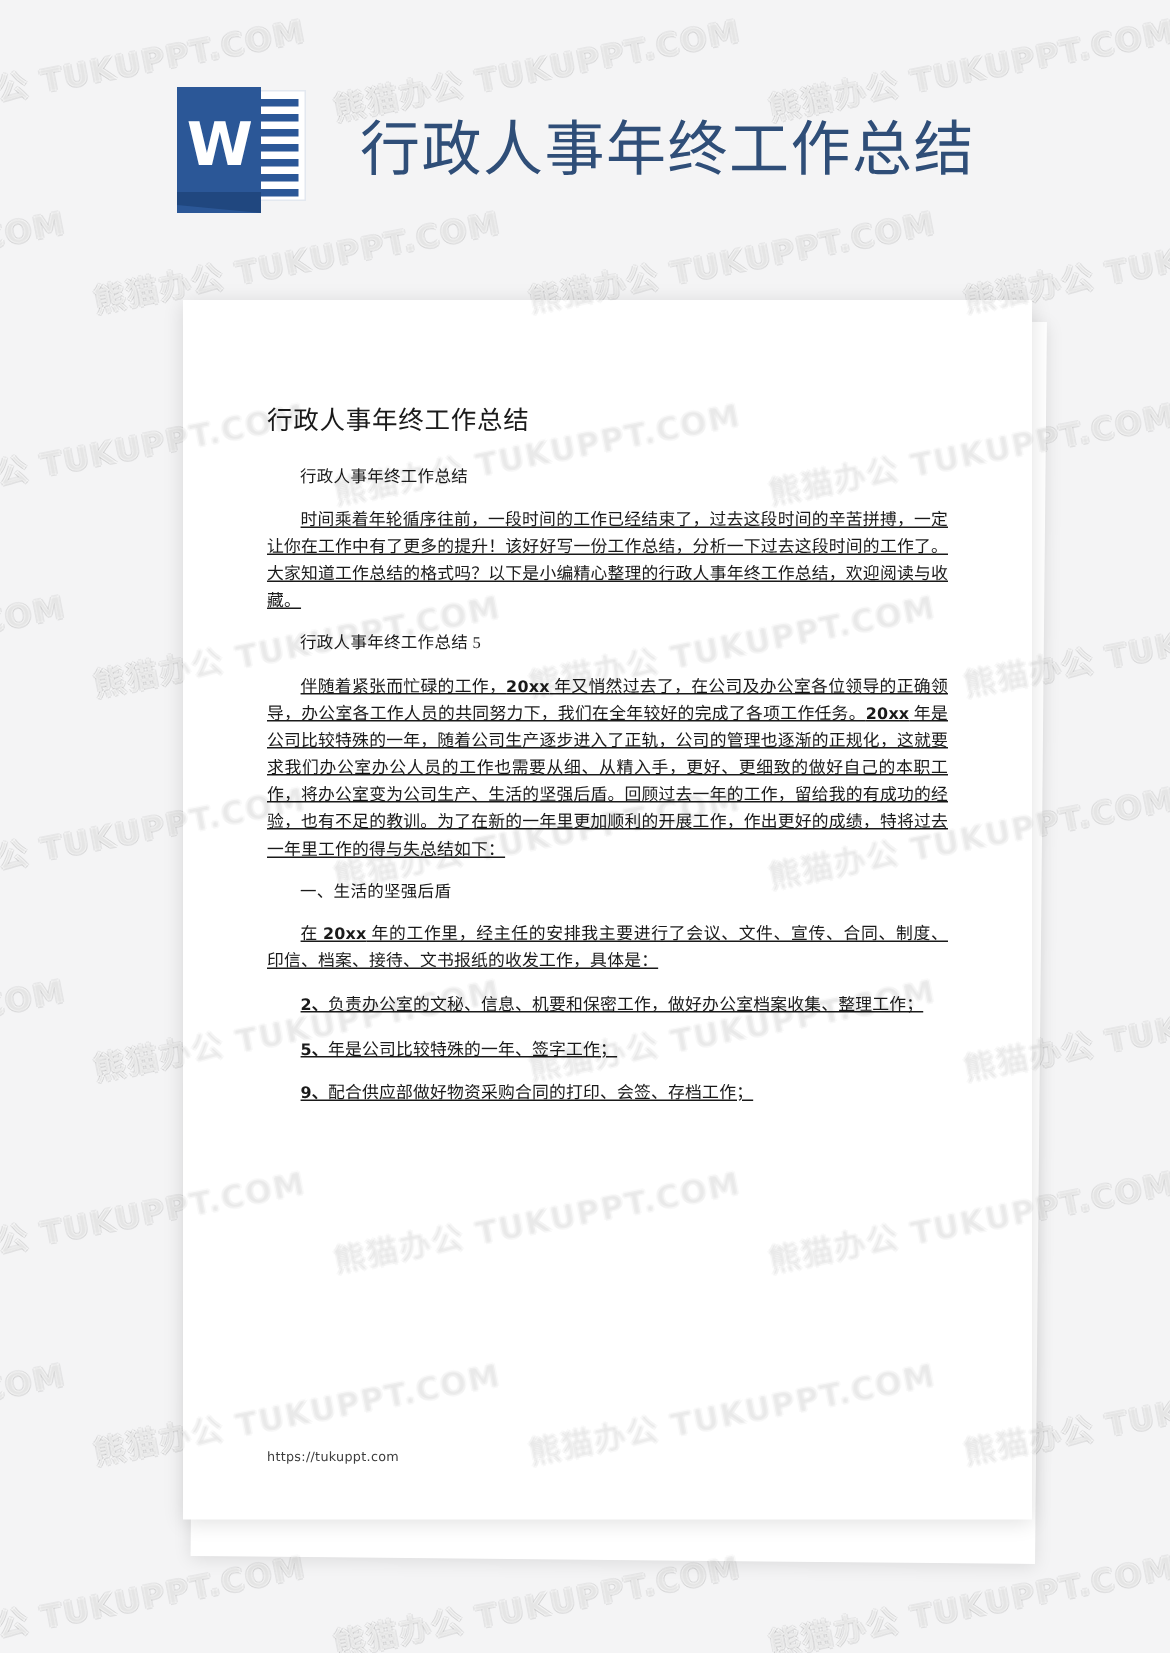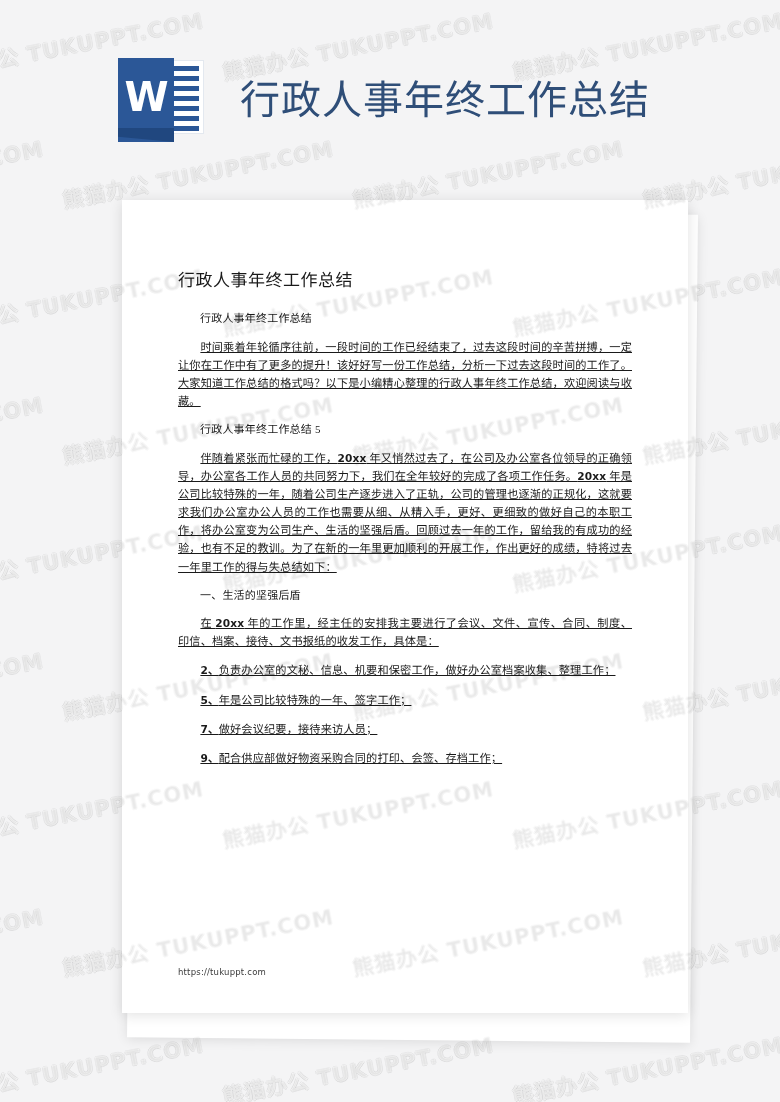--- a/index.html
+++ b/index.html
@@ -293,21 +293,20 @@
 
   <p class="body"><span>伴随着紧张而忙碌的工作，</span><b>20xx</b><span> 年又悄然过去了，在公司及办公室各位领导的正确领导，办公室各工作人员的共同努力下，我们在全年较好的完成了各项工作任务。</span><b>20xx</b><span> 年是公司比较特殊的一年，随着公司生产逐步进入了正轨，公司的管理也逐渐的正规化，这就要求我们办公室办公人员的工作也需要从细、从精入手，更好、更细致的做好自己的本职工作，将办公室变为公司生产、生活的坚强后盾。回顾过去一年的工作，留给我的有成功的经验，也有不足的教训。为了在新的一年里更加顺利的开展工作，作出更好的成绩，特将过去一年里工作的得与失总结如下：</span></p>
 
   <div class="doc-sub">一、生活的坚强后盾</div>
 
   <p class="body"><span>在 </span><b>20xx</b><span> 年的工作里，经主任的安排我主要进行了会议、文件、宣传、合同、制度、印信、档案、接待、文书报纸的收发工作，具体是：</span></p>
 
   <div id="doc-list">
       <p class="body"><b>2、</b><span>负责办公室的文秘、信息、机要和保密工作，做好办公室档案收集、整理工作；</span></p>
       <p class="body"><b>5、</b><span>年是公司比较特殊的一年、签字工作；</span></p>
-      <p class="body"><b>7、</b><span>做好会议纪要，接待来访人员；</span></p>
       <p class="body"><b>9、</b><span>配合供应部做好物资采购合同的打印、会签、存档工作；</span></p>
     </div>
 
   <div class="doc-footer">https://tukuppt.com</div>
 </div>
 
 <div class="wm-layer" id="wm-fg" style="z-index:5">
     <span class="wm on-page" style="left: -70px; top: 30px;">熊猫办公 TUKUPPT.COM</span>
     <span class="wm on-page" style="left: 220px; top: 30px;">熊猫办公 TUKUPPT.COM</span>
     <span class="wm on-page" style="left: 510px; top: 30px;">熊猫办公 TUKUPPT.COM</span>

